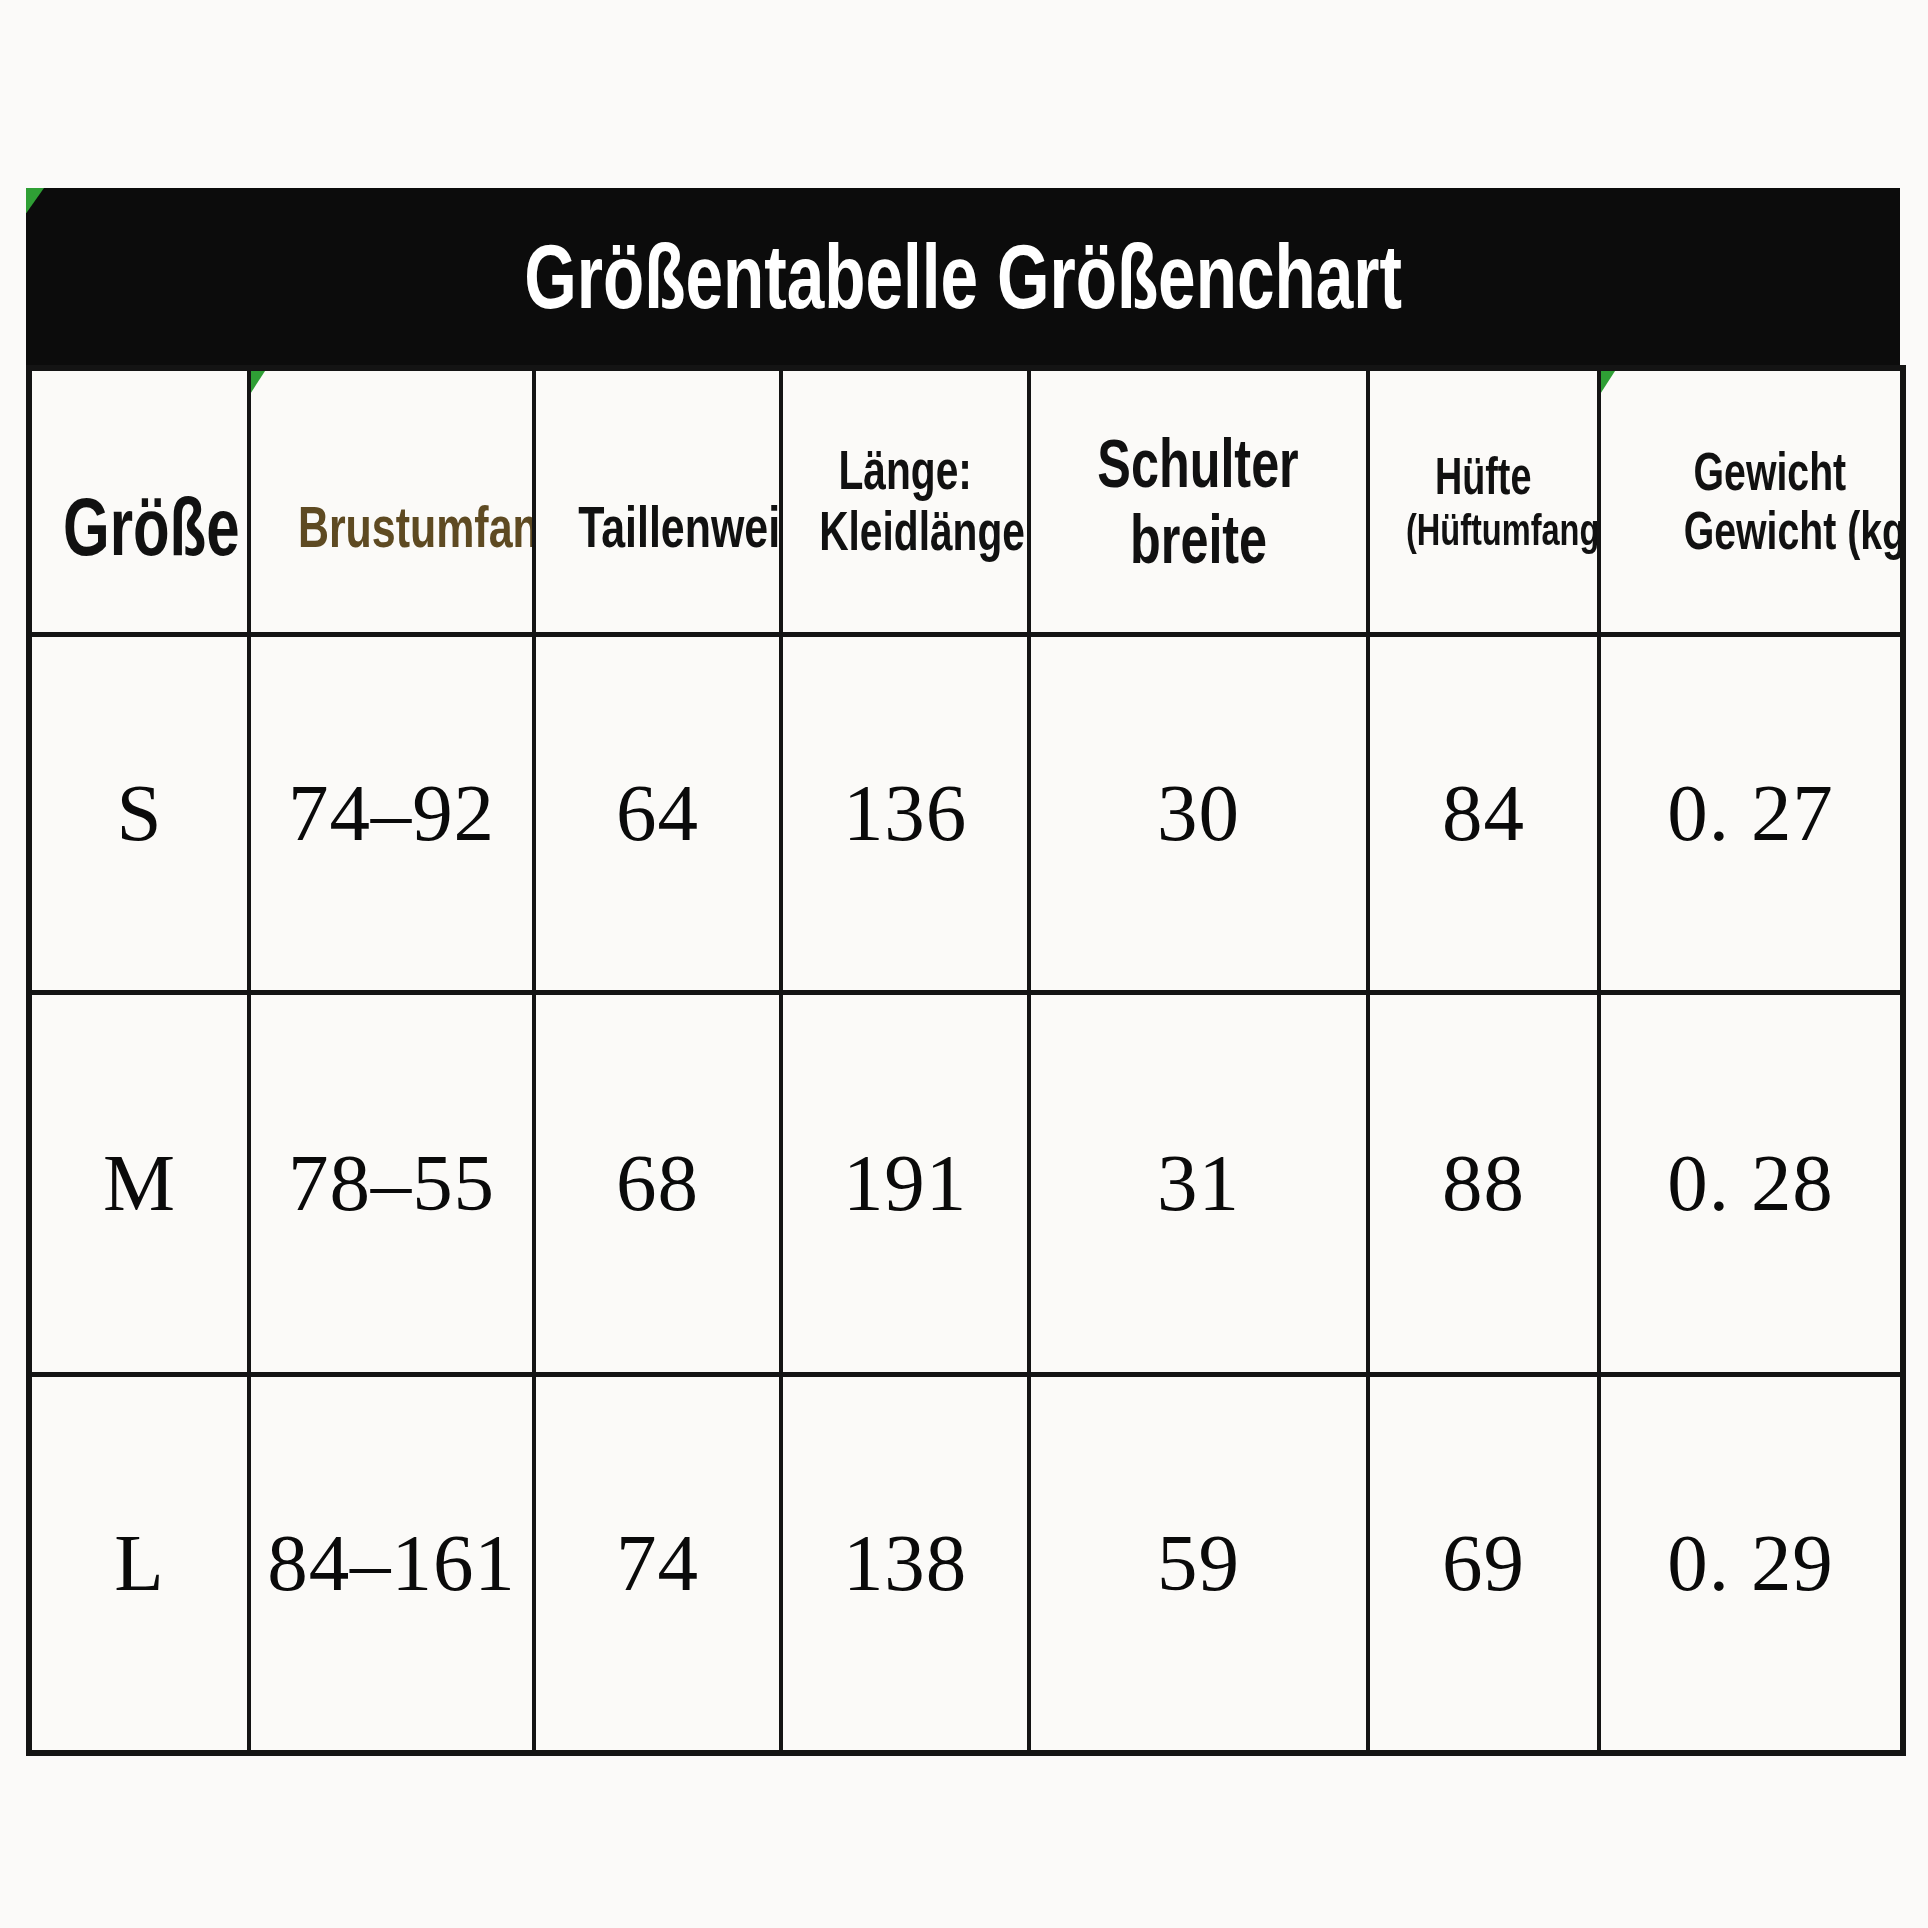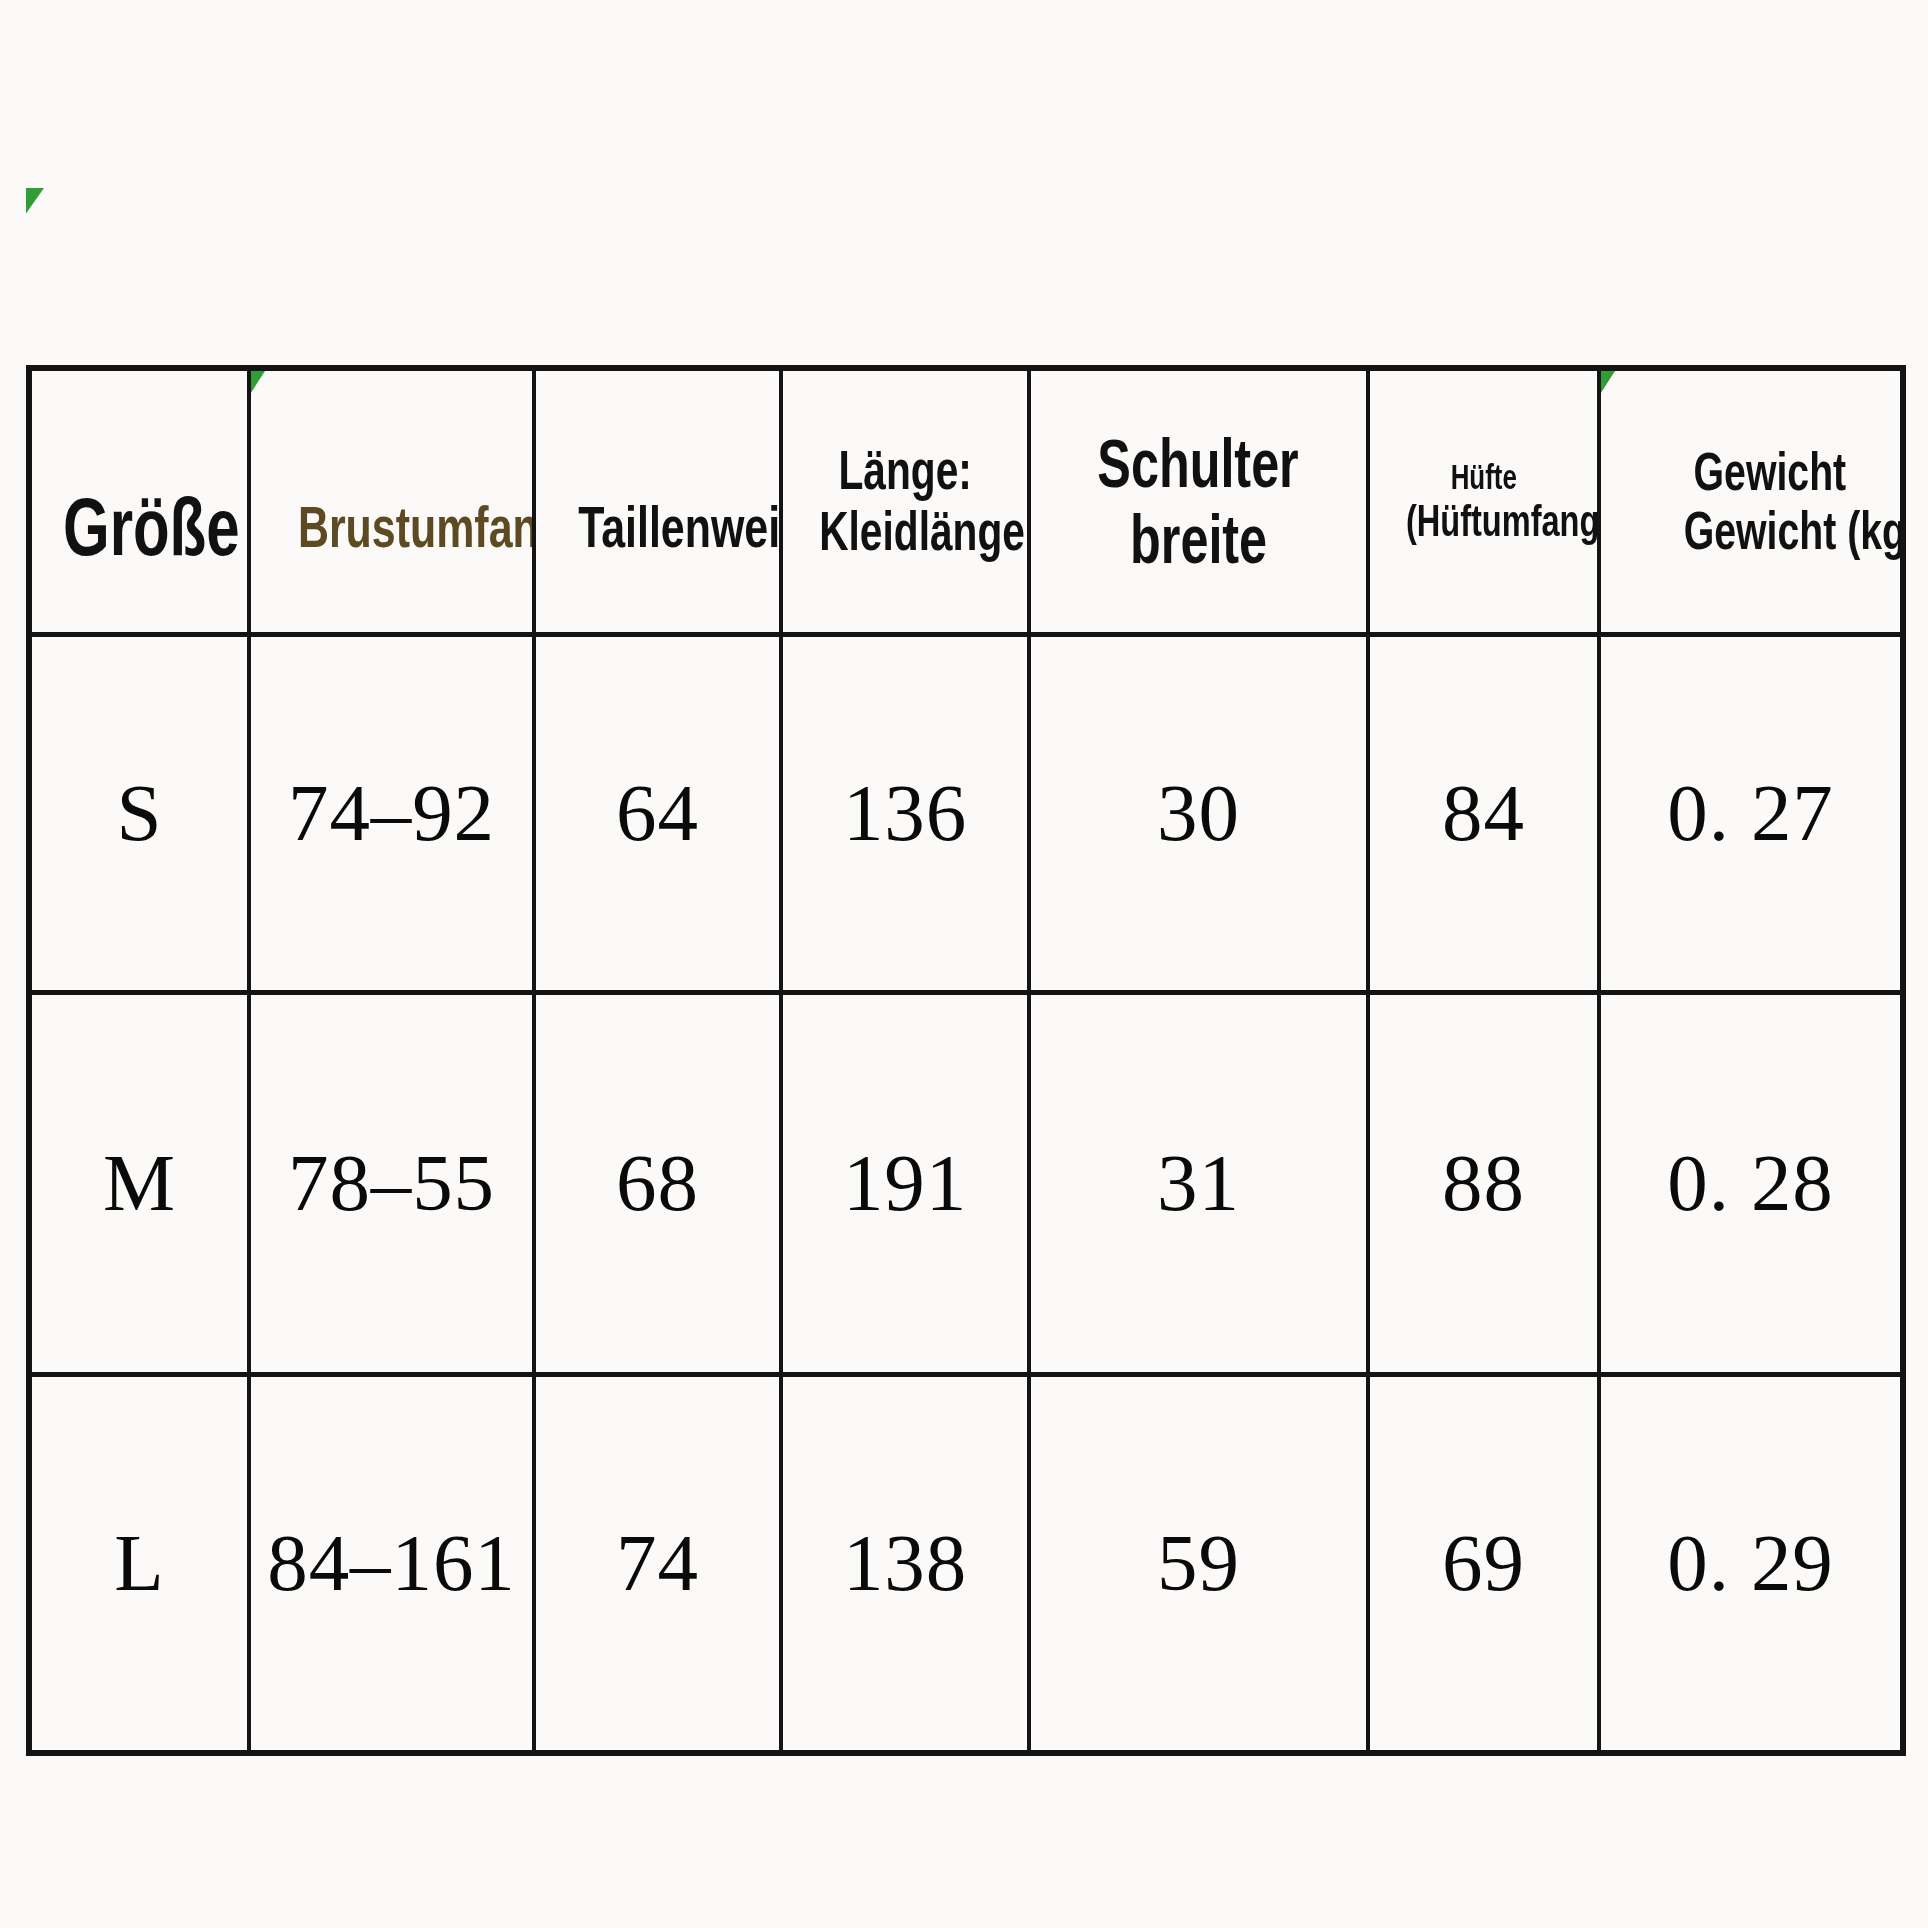--- a/index.html
+++ b/index.html
@@ -38,21 +38,21 @@
   #size-table{border:6.6px solid var(--border_col);}
   th{font-weight:bold;line-height:1.12;}
   .cond{display:inline-block;transform:scaleX(0.74);transform-origin:50% 50%;white-space:nowrap;}
   .hdr-line{display:block;}
   
   .th-groesse{font-size:81px;}
   .th-brust{font-size:58px;color:var(--brust_col);}
   .th-taille{font-size:58px;}
   .th-laenge{font-size:55px;}
   .th-schulter{font-size:68px;}
-  .th-huefte .l1{font-size:35px;}
+  .th-huefte .l1{font-size:51px;}
   .th-huefte .l2{font-size:44px;}
   .th-gewicht{text-align:right;}
   .th-gewicht .hdr-line{padding-right:15px;}
   .th-gewicht .cond{transform-origin:100% 50%;font-size:53px;}
   .pad-down{padding-top:52px !important;}
   
   td{
     font-family:"Liberation Serif","DejaVu Serif",serif;
     font-size:81px;letter-spacing:0.9px;color:#0a0a0a;
   }
@@ -63,20 +63,23 @@
   }
   #tri-titlebar{left:26px;top:188px;width:18px;height:25.4px;}
   #tri-brust{left:251px;top:371px;width:14px;height:21.7px;}
   #tri-gewicht{left:1601px;top:371px;width:14px;height:21.7px;}
 </style>
 </head>
 <body>
 
 <div id="stage">
 
+  <div id="title-bar">
+    <span class="title-text">Größentabelle Größenchart</span>
+  </div>
 
   <table id="size-table">
     <colgroup>
       <col style="width:220px">
         <col style="width:285px">
         <col style="width:247px">
       <col style="width:248px">
         <col style="width:339px">
         <col style="width:231px">
       <col style="width:304px">

